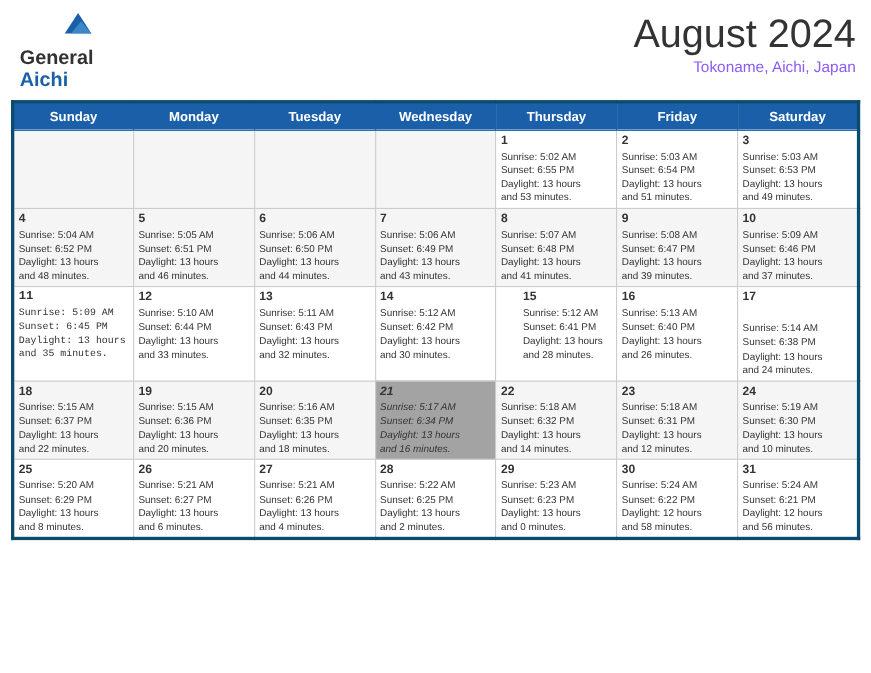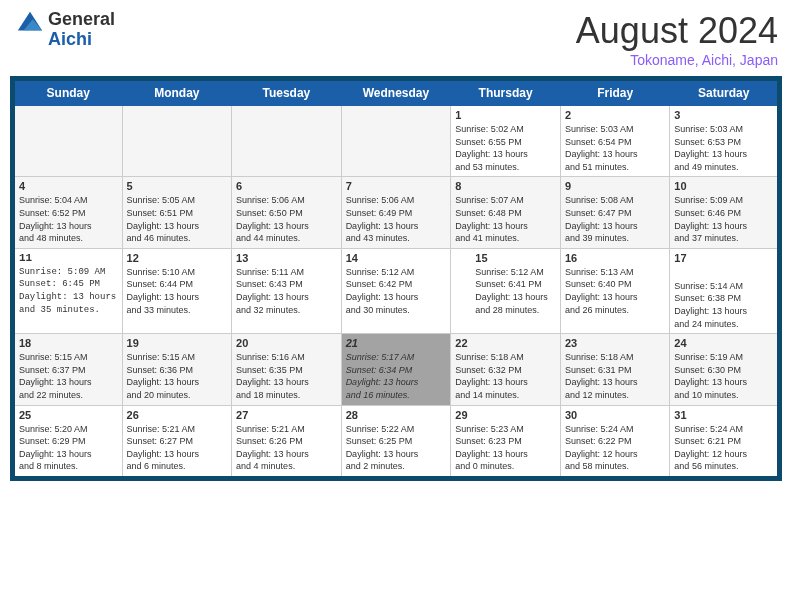--- a/index.html
+++ b/index.html
@@ -12,21 +12,22 @@
     }
     .header {
       display: flex;
       justify-content: space-between;
       align-items: flex-start;
       margin-bottom: 8px;
       padding: 0 4px;
     }
     .logo {
       display: flex;
-      align-items: flex-start;
+      align-items: flex-end;
+      flex-direction: column;
     }
     .logo-text {
       font-size: 18px;
       font-weight: bold;
       line-height: 1.1;
     }
     .logo-general { color: #333; }
     .logo-blue { color: #1a5fa8; }
     .logo-icon {
       width: 28px;
@@ -41,21 +42,21 @@
       color: #333;
       font-weight: normal;
     }
     .location {
       font-size: 14px;
       color: #8b5cf6;
     }
     .calendar {
       width: 100%;
       border-collapse: collapse;
-      border: 5px solid #0c4a6e;
+      border: 3px solid #0c4a6e;
     }
     .calendar th {
       background: #1a5fa8;
       color: #fff;
       font-size: 12px;
       font-weight: bold;
       text-align: center;
       padding: 5px 3px;
       border: 1px solid #1a5fa8;
     }

